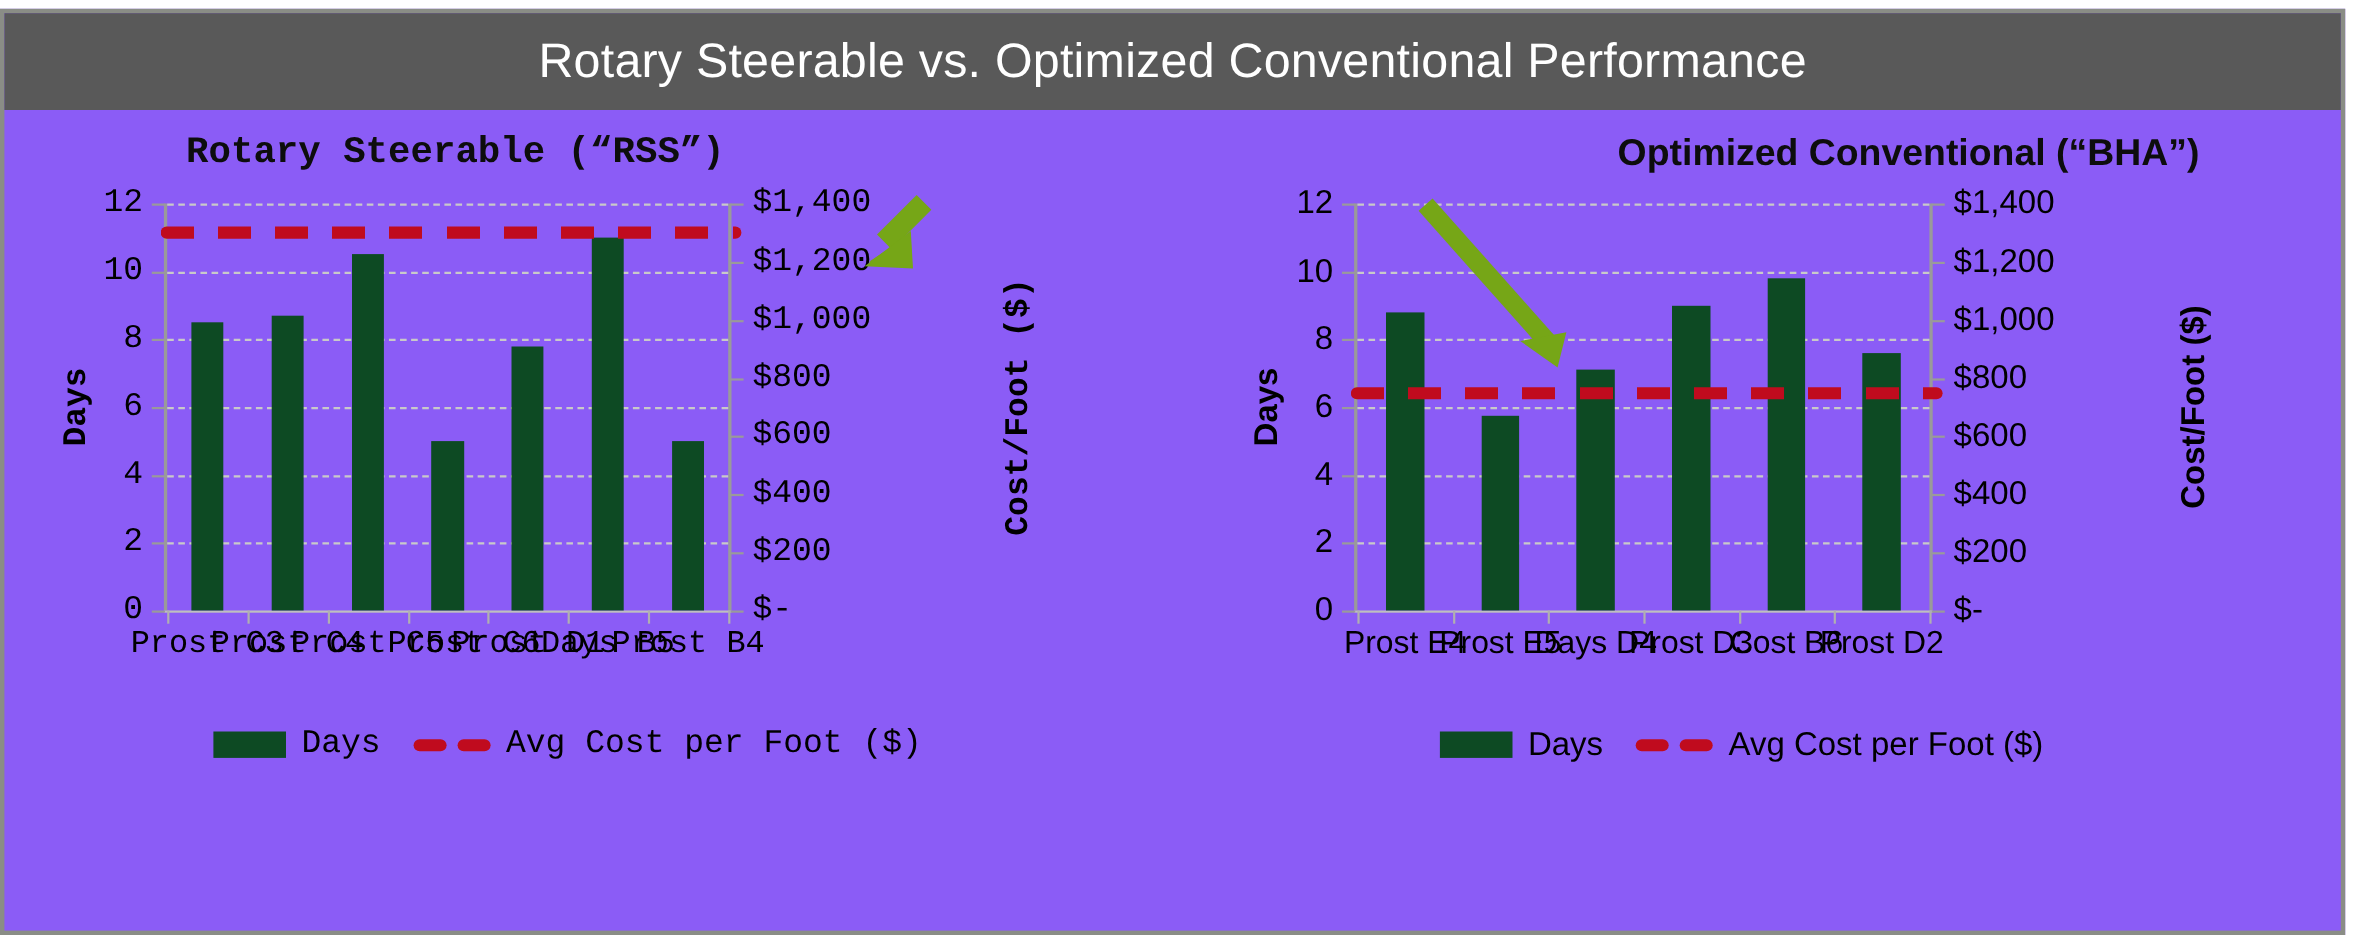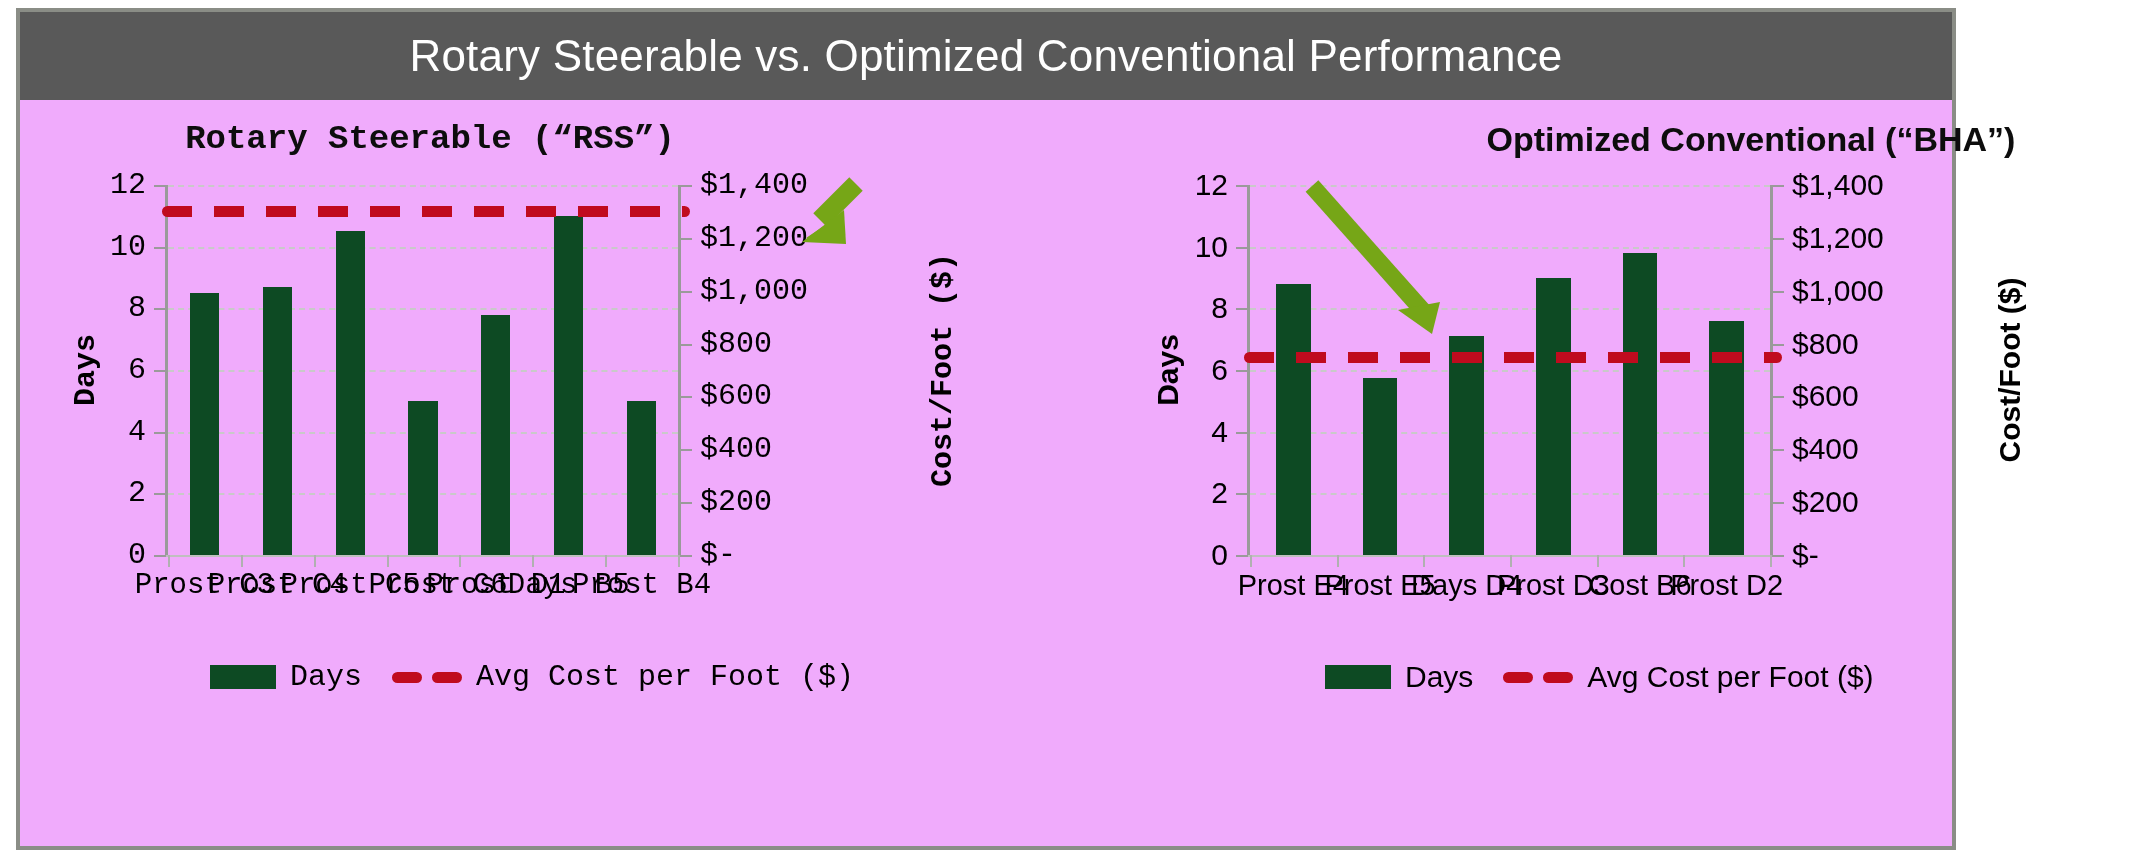--- a/index.html
+++ b/index.html
@@ -1,19 +1,19 @@
 <!DOCTYPE html>
 <html><head>
 <meta charset="utf-8">
 <style>
   html,body{margin:0;padding:0;background:#ffffff;}
   body{width:2152px;height:862px;font-family:"Liberation Sans",sans-serif;overflow:hidden;}
 
-  .slide{position:absolute;left:16px;top:8px;width:1940px;height:842px;
-         background:#f0abfc;border:4px solid #8a8d86;box-sizing:border-box;}
+  .slide{position:absolute;left:0;top:8px;width:2132px;height:842px;
+         background:#8b5cf6;border:4px solid #8a8d86;box-sizing:border-box;}
 
   
   .header-bar{position:absolute;left:0;top:0;width:100%;height:88px;background:#595959;}
   .header-title{position:absolute;left:0;top:0;width:100%;height:88px;line-height:88px;
        text-align:center;color:#ffffff;font-size:44px;font-weight:400;letter-spacing:.2px;
        font-family:"Liberation Sans",sans-serif;white-space:nowrap;}
 
   
   .panel{position:absolute;top:88px;height:754px;}
   .panel-left{left:0;width:1060px;font-family:Liberation Mono, monospace;}

